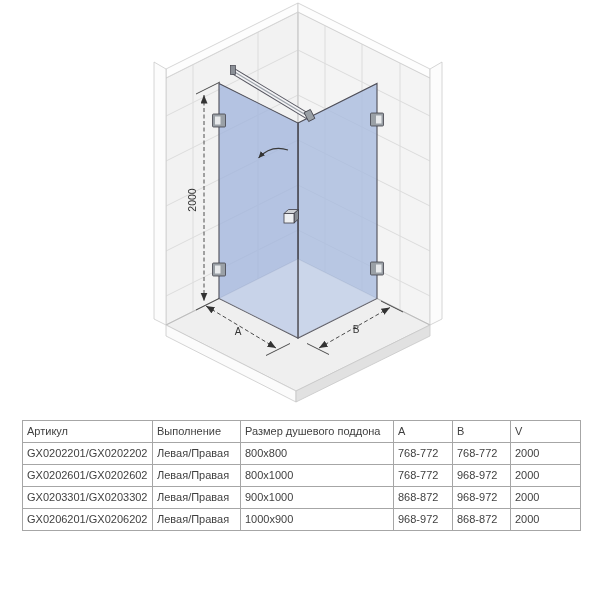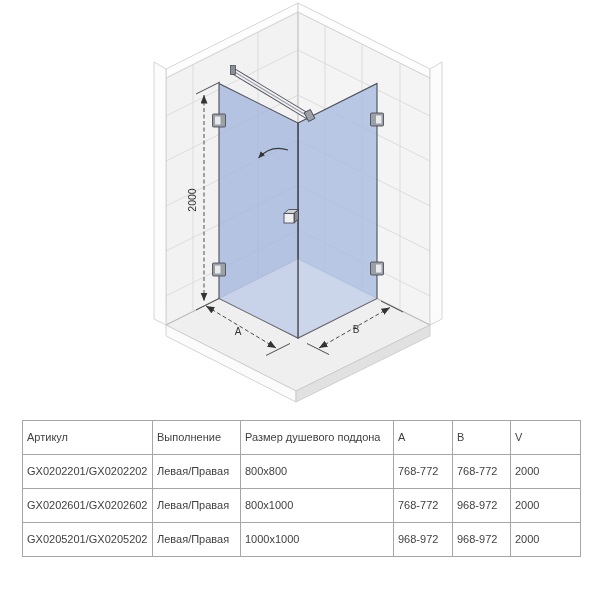--- a/index.html
+++ b/index.html
@@ -3,21 +3,21 @@
 <meta charset="utf-8">
 <style>
   html,body{margin:0;padding:0;background:#ffffff;width:600px;height:600px;
     font-family:"Liberation Sans","DejaVu Sans",sans-serif;}
   #stage{position:relative;width:600px;height:600px;overflow:hidden;}
   svg{display:block;}
   svg text{font-family:"Liberation Sans","DejaVu Sans",sans-serif;fill:#333;}
   .spec-wrap{margin:8px 0 0 22px;}
   table.spec{border-collapse:collapse;table-layout:fixed;width:558px;
     font-size:11px;color:#3f3f3f;background:#fff;}
-  table.spec th,table.spec td{border:1px solid #a6a6a6;padding:10px 4px;
+  table.spec th,table.spec td{border:1px solid #a6a6a6;padding:4px 4px;
     text-align:left;font-weight:normal;height:13px;line-height:13px;
     white-space:nowrap;overflow:hidden;}
 </style>
 </head>
 <body>
 
 <div id="stage">
 
   <svg width="600" height="412" viewBox="0 0 600 412">
     <defs>
@@ -170,24 +170,32 @@
           </tr>
           <tr>
             <td>GX0202601/GX0202602</td>
             <td>Левая/Правая</td>
             <td>800x1000</td>
             <td>768-772</td>
             <td>968-972</td>
             <td>2000</td>
           </tr>
           <tr>
-            <td>GX0205201/GX0205202</td>
-            <td>Левая/Правая</td>
-            <td>1000x1000</td>
+            <td>GX0203301/GX0203302</td>
+            <td>Левая/Правая</td>
+            <td>900x1000</td>
+            <td>868-872</td>
             <td>968-972</td>
+            <td>2000</td>
+          </tr>
+          <tr>
+            <td>GX0206201/GX0206202</td>
+            <td>Левая/Правая</td>
+            <td>1000x900</td>
             <td>968-972</td>
+            <td>868-872</td>
             <td>2000</td>
           </tr>
         </tbody>
     </table>
   </div>
 
 </div>
 
 </body></html>

